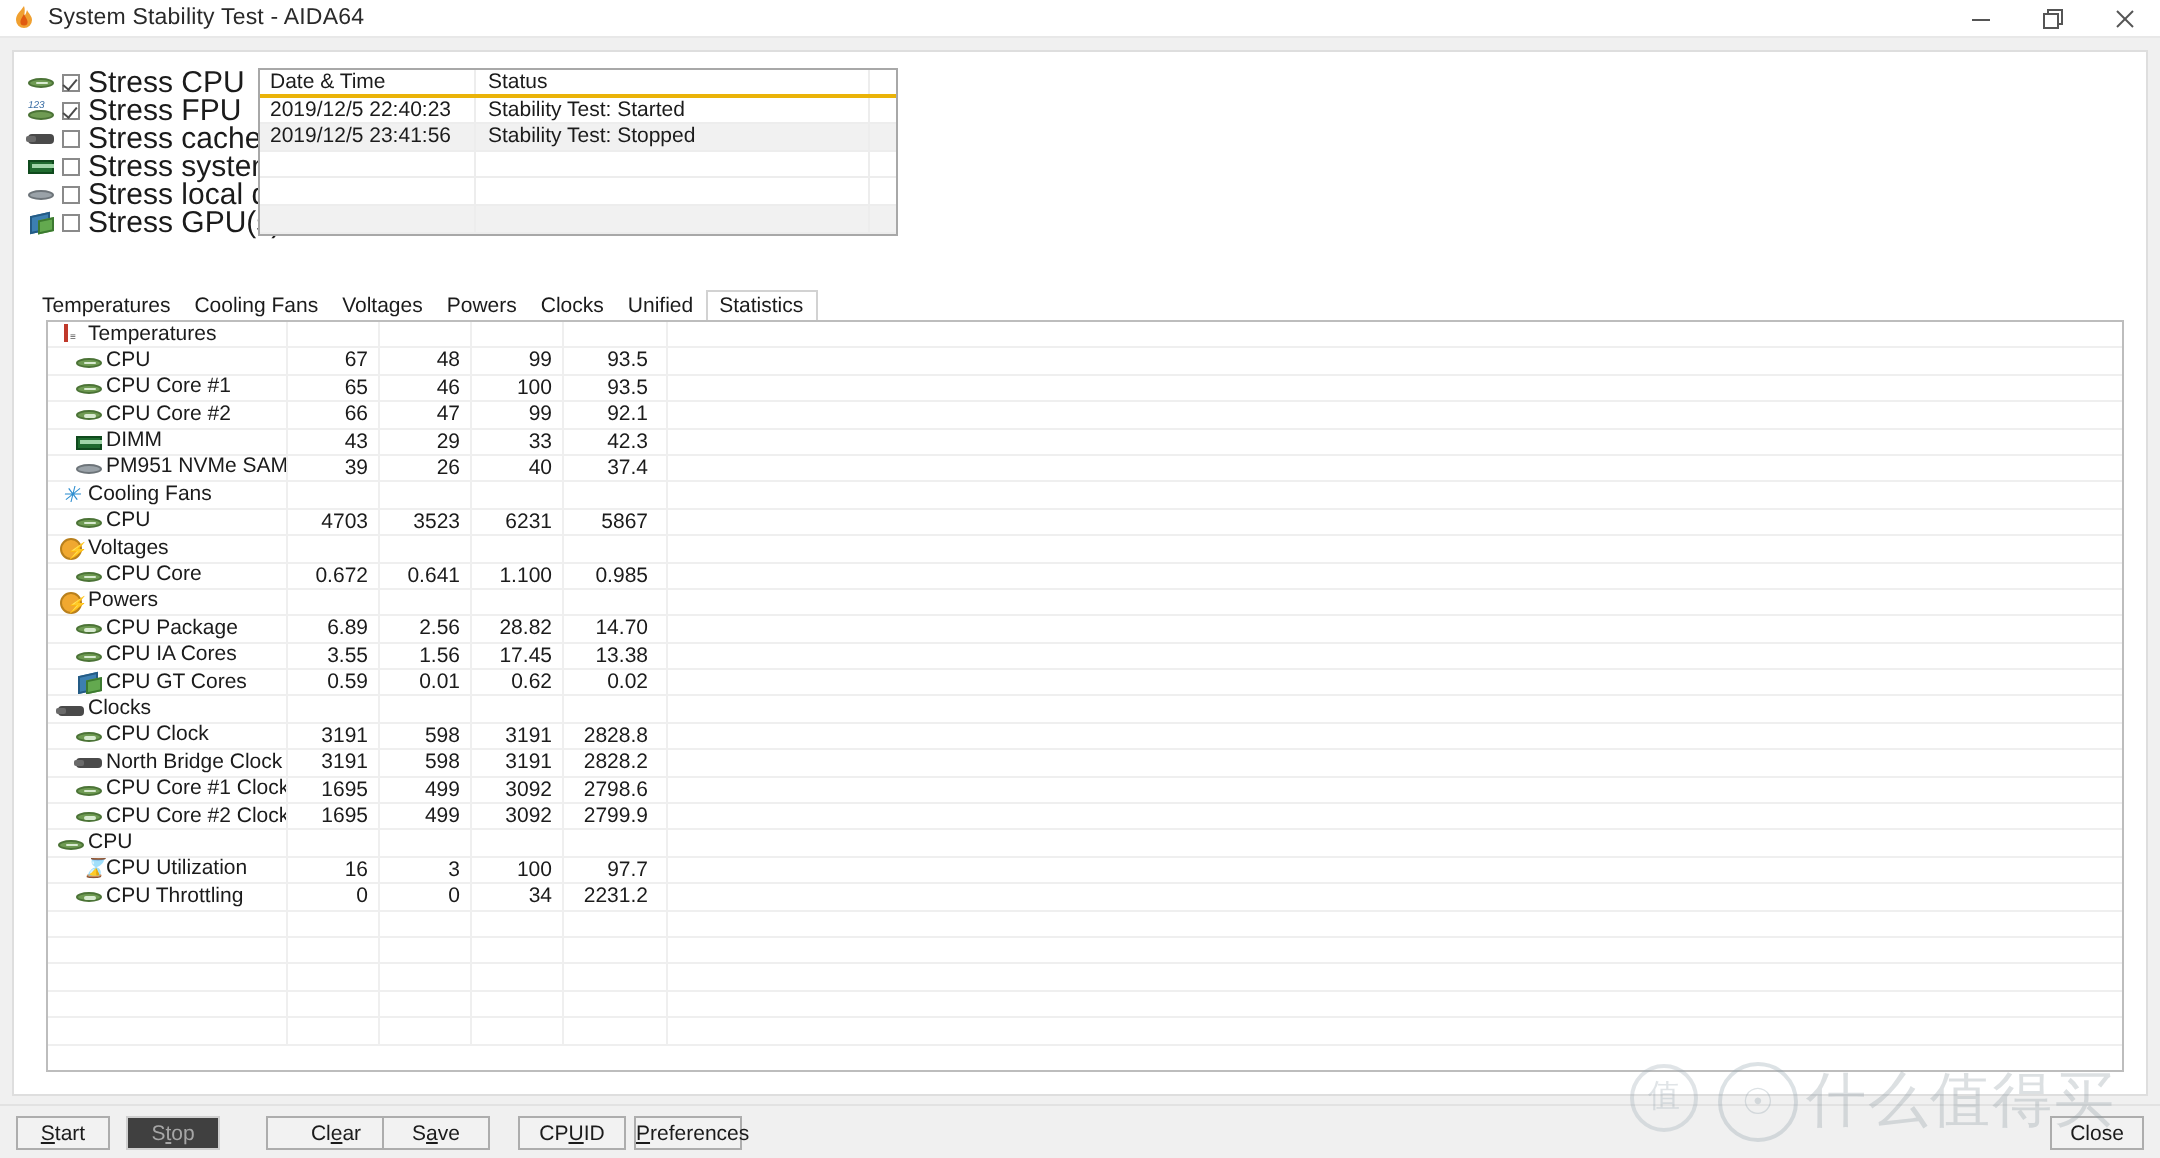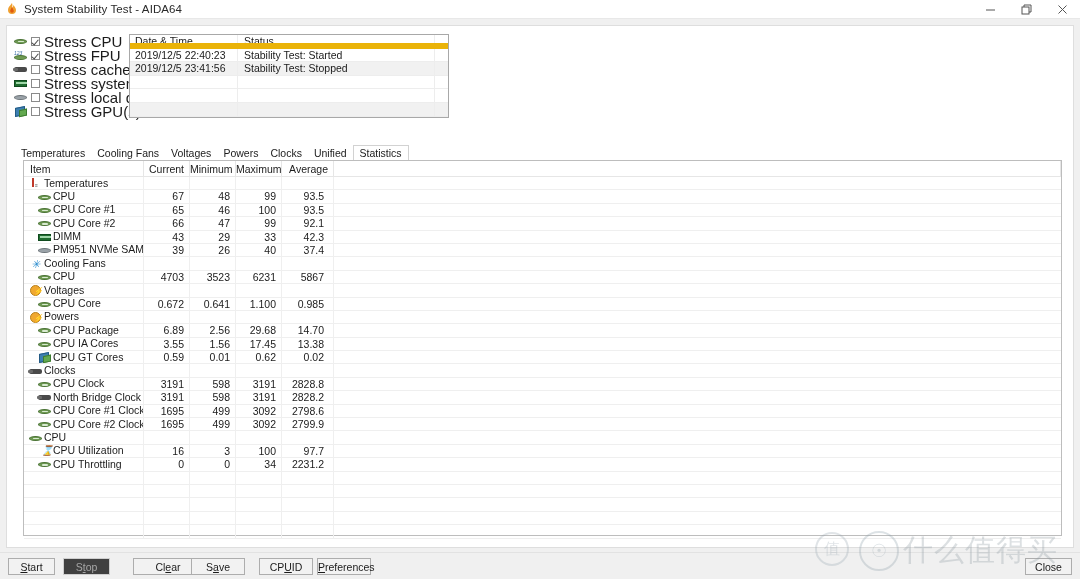--- a/index.html
+++ b/index.html
@@ -81,21 +81,21 @@
   .ic-volt::after{ content:"\26A1"; position:absolute; left:2px; top:-1px; font-size:8px; color:#6b4a00; }
   .ic-hour  { position:absolute; left:4px; top:1px; font-size:10px; line-height:10px; color:#555; }
 
   
   #loglist {
     position:absolute; left:122px; top:8px; width:320px; height:84px;
     background:#ffffff; border:1px solid #a8a8a8;
     overflow:hidden;
   }
   .log-row { height:13.6px; display:flex; font-size:10.5px; line-height:13.6px; border-bottom:1px solid #ededed; }
-  .log-row.head { color:#1b1b1b; border-bottom:6px solid #eab308; }
+  .log-row.head { color:#1b1b1b; border-bottom:2px solid #eab308; }
   .log-row.alt { background:#f1f1f1; }
   .log-c1 { width:108px; padding-left:5px; border-right:1px solid #ededed; overflow:hidden; white-space:nowrap;}
   .log-c2 { flex:1; padding-left:6px; border-right:1px solid #ededed; overflow:hidden; white-space:nowrap;}
   .log-c3 { width:13px; }
 
   
   #tabs {
     position:absolute; left:8px; top:119px; height:15px;
     display:flex; align-items:flex-end;
   }
@@ -300,28 +300,20 @@
       <div class="tab">Temperatures</div>
       <div class="tab">Cooling Fans</div>
       <div class="tab">Voltages</div>
       <div class="tab">Powers</div>
       <div class="tab">Clocks</div>
       <div class="tab">Unified</div>
       <div class="tab active">Statistics</div>
     </div>
 
     <div id="statpanel">
-      <div id="stathead">
-        <div class="hc hc-item">Item</div>
-        <div class="hc hc-num">Current</div>
-        <div class="hc hc-num">Minimum</div>
-        <div class="hc hc-num">Maximum</div>
-        <div class="hc hc-avg">Average</div>
-        <div class="hc hc-rest"></div>
-      </div>
       <div id="statbody">
           <div class="srow">
             <div class="sc-item lvl1">
               <span class="ic">
                 <i class="ic-temp">
                   <i class="b"></i>
                   <i class="s">≡</i>
                 </i>
               </span>
               <span>Temperatures</span>
@@ -464,21 +456,21 @@
           </div>
           <div class="srow">
             <div class="sc-item lvl2">
               <span class="ic">
                 <i class="ic-cpu"></i>
               </span>
               <span>CPU Package</span>
             </div>
             <div class="sc-num">6.89</div>
             <div class="sc-num">2.56</div>
-            <div class="sc-num">29.68</div>
+            <div class="sc-num">28.82</div>
             <div class="sc-avg">14.70</div>
             <div class="sc-rest"></div>
           </div>
           <div class="srow">
             <div class="sc-item lvl2">
               <span class="ic">
                 <i class="ic-cpu"></i>
               </span>
               <span>CPU IA Cores</span>
             </div>

